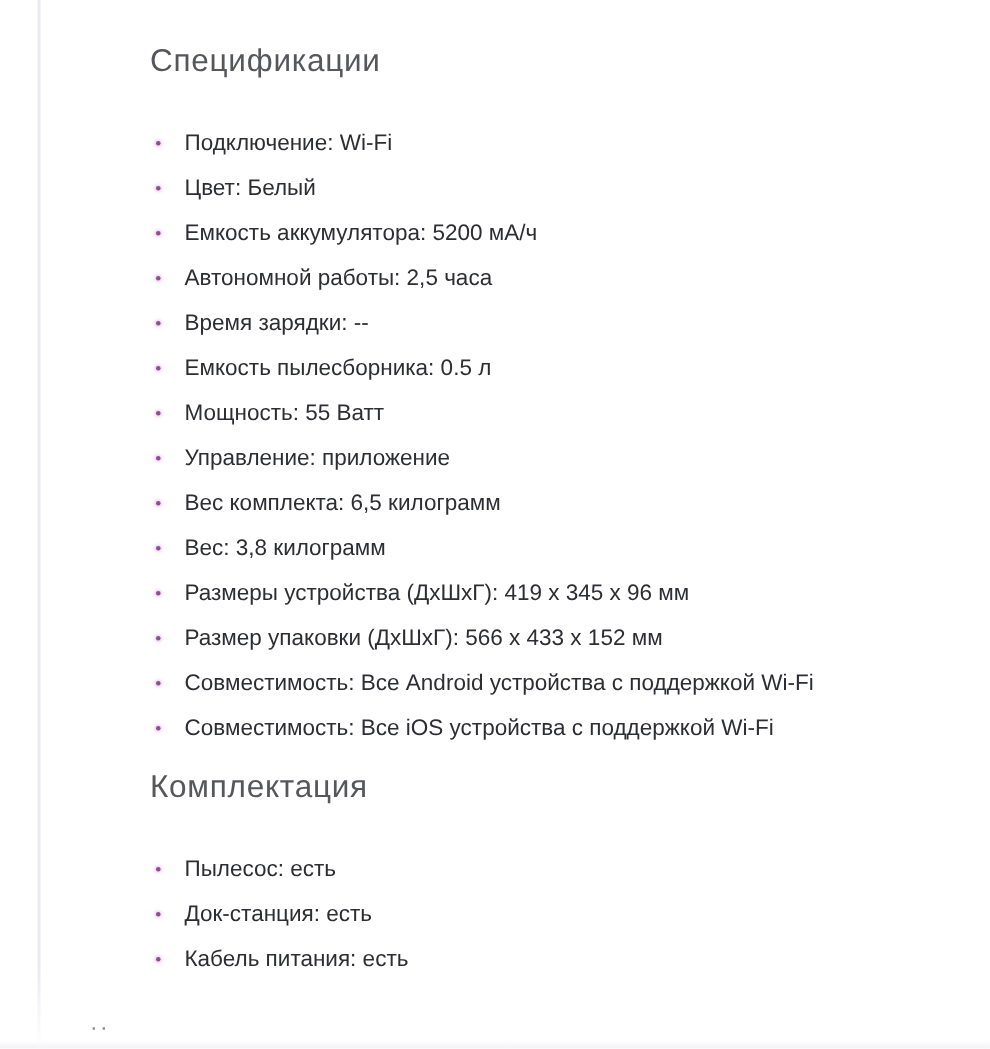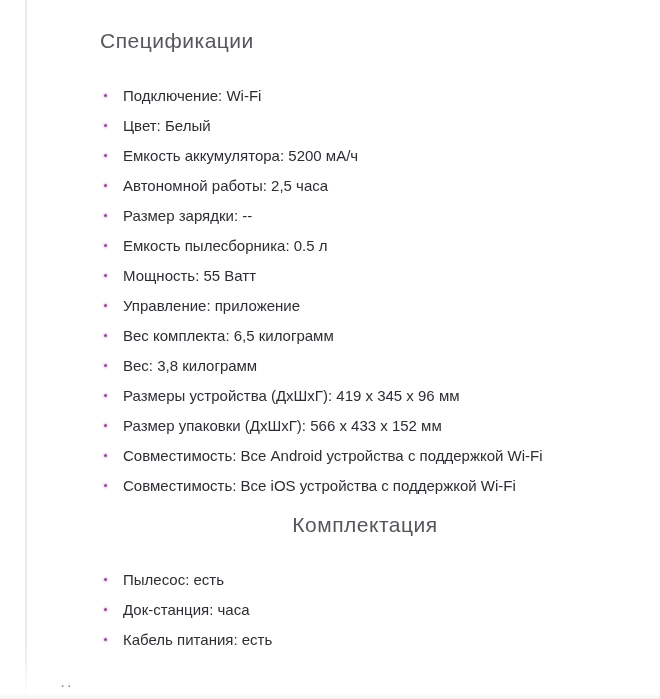--- a/index.html
+++ b/index.html
@@ -32,21 +32,20 @@
   h2.section-title {
     margin: 0;
     font-size: 21px;
     line-height: 28px;
     font-weight: 500;
     color: #56575c;
     letter-spacing: 0.5px;
   }
   h2.section-title.second {
     margin-top: 10px;
-    text-align: center;
   }
   ul.spec-list {
     list-style: none;
     margin: 26px 0 0 0;
     padding: 0;
   }
   ul.spec-list li {
     position: relative;
     padding-left: 23px;
     font-size: 15px;
@@ -97,21 +96,21 @@
 
       <li>Подключение: Wi-Fi</li>
 
       <li>Цвет: Белый</li>
 
 
       <li>Емкость аккумулятора: 5200 мА/ч</li>
 
       <li>Автономной работы: 2,5 часа</li>
 
-      <li>Размер зарядки: --</li>
+      <li>Время зарядки: --</li>
 
       <li>Емкость пылесборника: 0.5 л</li>
 
       <li>Мощность: 55 Ватт</li>
 
       <li>Управление: приложение</li>
 
       <li>Вес комплекта: 6,5 килограмм</li>
 
       <li>Вес: 3,8 килограмм</li>
@@ -124,21 +123,21 @@
 
       <li>Совместимость: Все iOS устройства с поддержкой Wi-Fi</li>
     </ul>
 
   <h2 class="section-title second">Комплектация</h2>
 
   <ul class="spec-list">
 
       <li>Пылесос: есть</li>
 
-      <li>Док-станция: часа</li>
+      <li>Док-станция: есть</li>
 
       <li>Кабель питания: есть</li>
     </ul>
 
 </div>
 
 <div class="truncated-hint">··</div>
 
 <div class="bottom-fade"></div>
 

